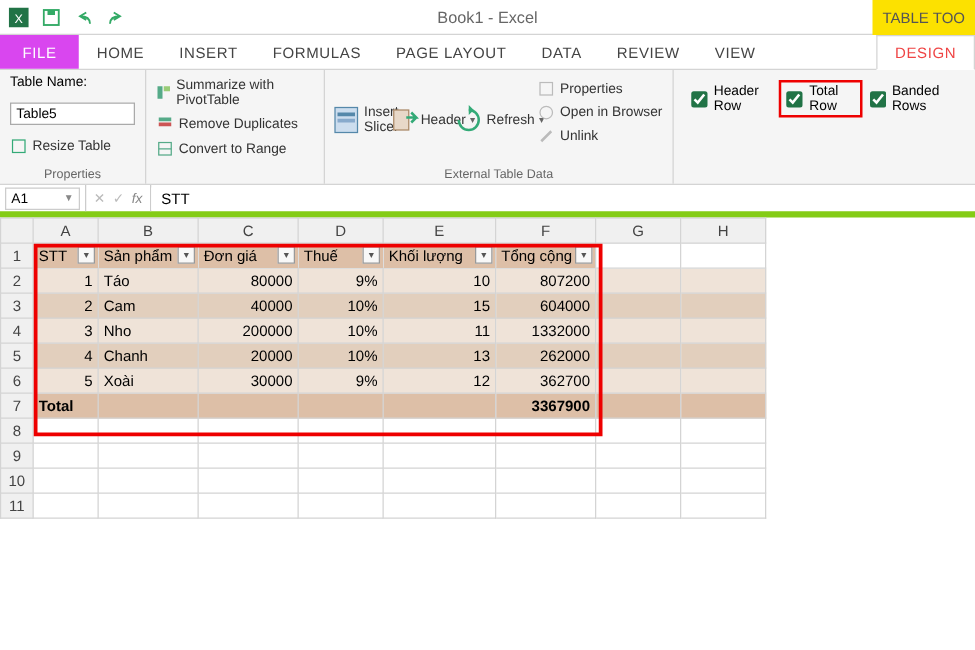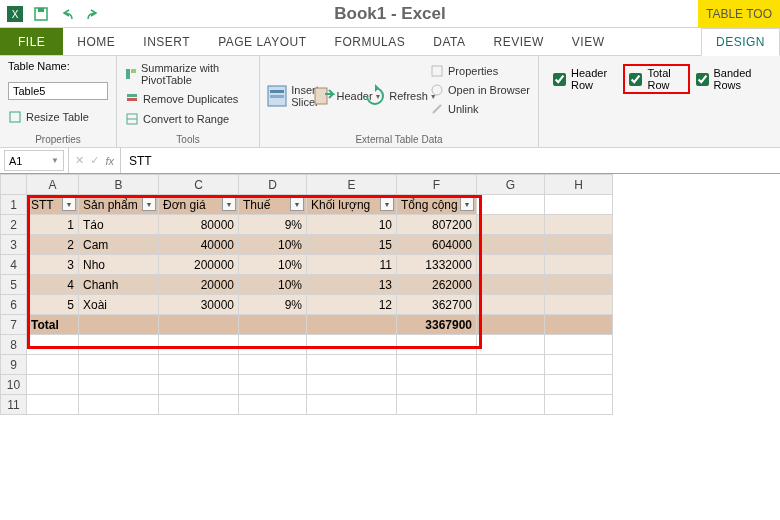--- a/index.html
+++ b/index.html
@@ -2,27 +2,27 @@
 <html><head>
 <meta charset="utf-8">
 <style>
 * { box-sizing: border-box; margin: 0; padding: 0; font-family: "Segoe UI", Arial, sans-serif; }
 body { background: #fff; width: 780px; height: 520px; overflow: hidden; font-size: 12px; }
 
 
 .titlebar { height: 28px; background: #fff; border-bottom: 1px solid #d4d4d4; display: flex; align-items: center; padding: 0 4px; position: relative; }
 .titlebar .left { display: flex; gap: 4px; align-items: center; }
 .titlebar .icon-btn { width: 22px; height: 22px; display: flex; align-items: center; justify-content: center; cursor: pointer; }
-.titlebar .app-title { position: absolute; left: 50%; transform: translateX(-50%); color: #666; font-size: 17px; font-weight: bold; }
+.titlebar .app-title { position: absolute; left: 50%; transform: translateX(-50%); color: #666; font-size: 13px; }
 .titlebar .contextual { position: absolute; right: 0; top: 0; height: 28px; background: #fce100; color: #555; padding: 0 8px; display: flex; align-items: center; font-size: 12px; }
 
 
 .ribbon-tabs { height: 28px; background: #fff; display: flex; align-items: stretch; border-bottom: 1px solid #d4d4d4; }
 .ribbon-tab { padding: 0 14px; display: flex; align-items: center; font-size: 12px; color: #444; cursor: pointer; letter-spacing: 0.5px; }
-.ribbon-tab.file { background: #4d7c0f; color: #fff; font-weight: normal; padding: 0 18px; }
+.ribbon-tab.file { background: #d946ef; color: #fff; font-weight: normal; padding: 0 18px; }
 .ribbon-tab.active { background: #fff; border: 1px solid #d4d4d4; border-bottom: 1px solid #fff; margin-bottom: -1px; color: #217346; }
 
 
 .ribbon { height: 92px; background: #f5f5f5; border-bottom: 1px solid #d4d4d4; display: flex; }
 .ribbon-group { border-right: 1px solid #d4d4d4; padding: 4px 8px 2px; display: flex; flex-direction: column; justify-content: space-between; }
 .group-label { text-align: center; font-size: 10px; color: #666; margin-top: 2px; }
 .group-body { display: flex; gap: 6px; flex: 1; }
 
 .props-col { display: flex; flex-direction: column; gap: 10px; font-size: 11px; }
 .table-name-input { width: 100px; border: 1px solid #aaa; padding: 2px 4px; font-size: 11px; }
@@ -35,21 +35,21 @@
 .big-btn .big-icon { width: 28px; height: 28px; display: flex; align-items: center; justify-content: center; }
 
 .extdata-cmds { display: flex; flex-direction: column; gap: 5px; font-size: 11px; color: #888; padding-top: 4px; }
 
 .options-col { display: flex; flex-direction: row; gap: 6px; font-size: 11px; padding: 4px 6px; }
 .check { display: flex; align-items: center; gap: 5px; cursor: pointer; }
 .check input { accent-color: #217346; }
 .highlight-red { border: 2px solid #e00; padding: 1px 4px; }
 
 
-.namerow { height: 26px; border-bottom: 1px solid #84cc16; display: flex; }
+.namerow { height: 26px; border-bottom: 5px solid #84cc16; display: flex; align-items: center; }
 .namebox { width: 60px; border: 1px solid #ccc; margin: 2px 4px; padding: 2px 4px; font-size: 11px; display: flex; justify-content: space-between; align-items: center; }
 .namebox .dd { color: #888; font-size: 8px; }
 .fx-controls { display: flex; align-items: center; gap: 6px; padding: 0 6px; color: #888; border-left: 1px solid #ccc; border-right: 1px solid #ccc; height: 100%; }
 .fx-controls span { font-size: 11px; }
 .formula-input { flex: 1; padding: 2px 8px; font-size: 12px; border: none; outline: none; }
 
 
 .sheet-wrap { position: relative; }
 .sheet { border-collapse: collapse; table-layout: fixed; }
 .sheet th, .sheet td { border: 1px solid #d4d4d4; font-size: 12px; font-weight: normal; }
@@ -100,27 +100,27 @@
     </div>
   </div>
   <div class="app-title">Book1 - Excel</div>
   <div class="contextual">TABLE TOO</div>
 </div>
 
 <div class="ribbon-tabs">
   <div class="ribbon-tab file">FILE</div>
   <div class="ribbon-tab">HOME</div>
   <div class="ribbon-tab">INSERT</div>
+  <div class="ribbon-tab">FORMULAS</div>
   <div class="ribbon-tab">PAGE LAYOUT</div>
-  <div class="ribbon-tab">FORMULAS</div>
   <div class="ribbon-tab">DATA</div>
   <div class="ribbon-tab">REVIEW</div>
   <div class="ribbon-tab">VIEW</div>
   <div style="flex:1"></div>
-  <div class="ribbon-tab active" style="color:#0f766e">DESIGN</div>
+  <div class="ribbon-tab active" style="color:#ef4444">DESIGN</div>
 </div>
 
 <div class="ribbon">
 
   <div class="ribbon-group">
     <div class="group-body">
       <div class="props-col">
         <span>Table Name:</span>
         <input class="table-name-input" value="Table5" style="">
         <div class="small-cmd">
@@ -161,21 +161,20 @@
           <span class="mini-icon">
               <svg width="12" height="12">
                 <rect x="1" y="1" width="10" height="10" fill="none" stroke="#5a8"></rect>
                 <line x1="1" y1="6" x2="11" y2="6" stroke="#5a8"></line>
               </svg>
             </span>
           <span>Convert to Range</span>
         </div>
       </div>
     </div>
-    <div class="group-label">Tools</div>
   </div>
 
   <div class="ribbon-group" style="flex:0 0 auto">
     <div class="group-body">
       <div class="big-btn">
         <span class="big-icon">
             <svg width="24" height="24">
               <rect x="3" y="2" width="18" height="20" fill="#cde" stroke="#58a"></rect>
               <rect x="5" y="6" width="14" height="3" fill="#58a"></rect>
               <rect x="5" y="11" width="14" height="3" fill="#8ac"></rect>

